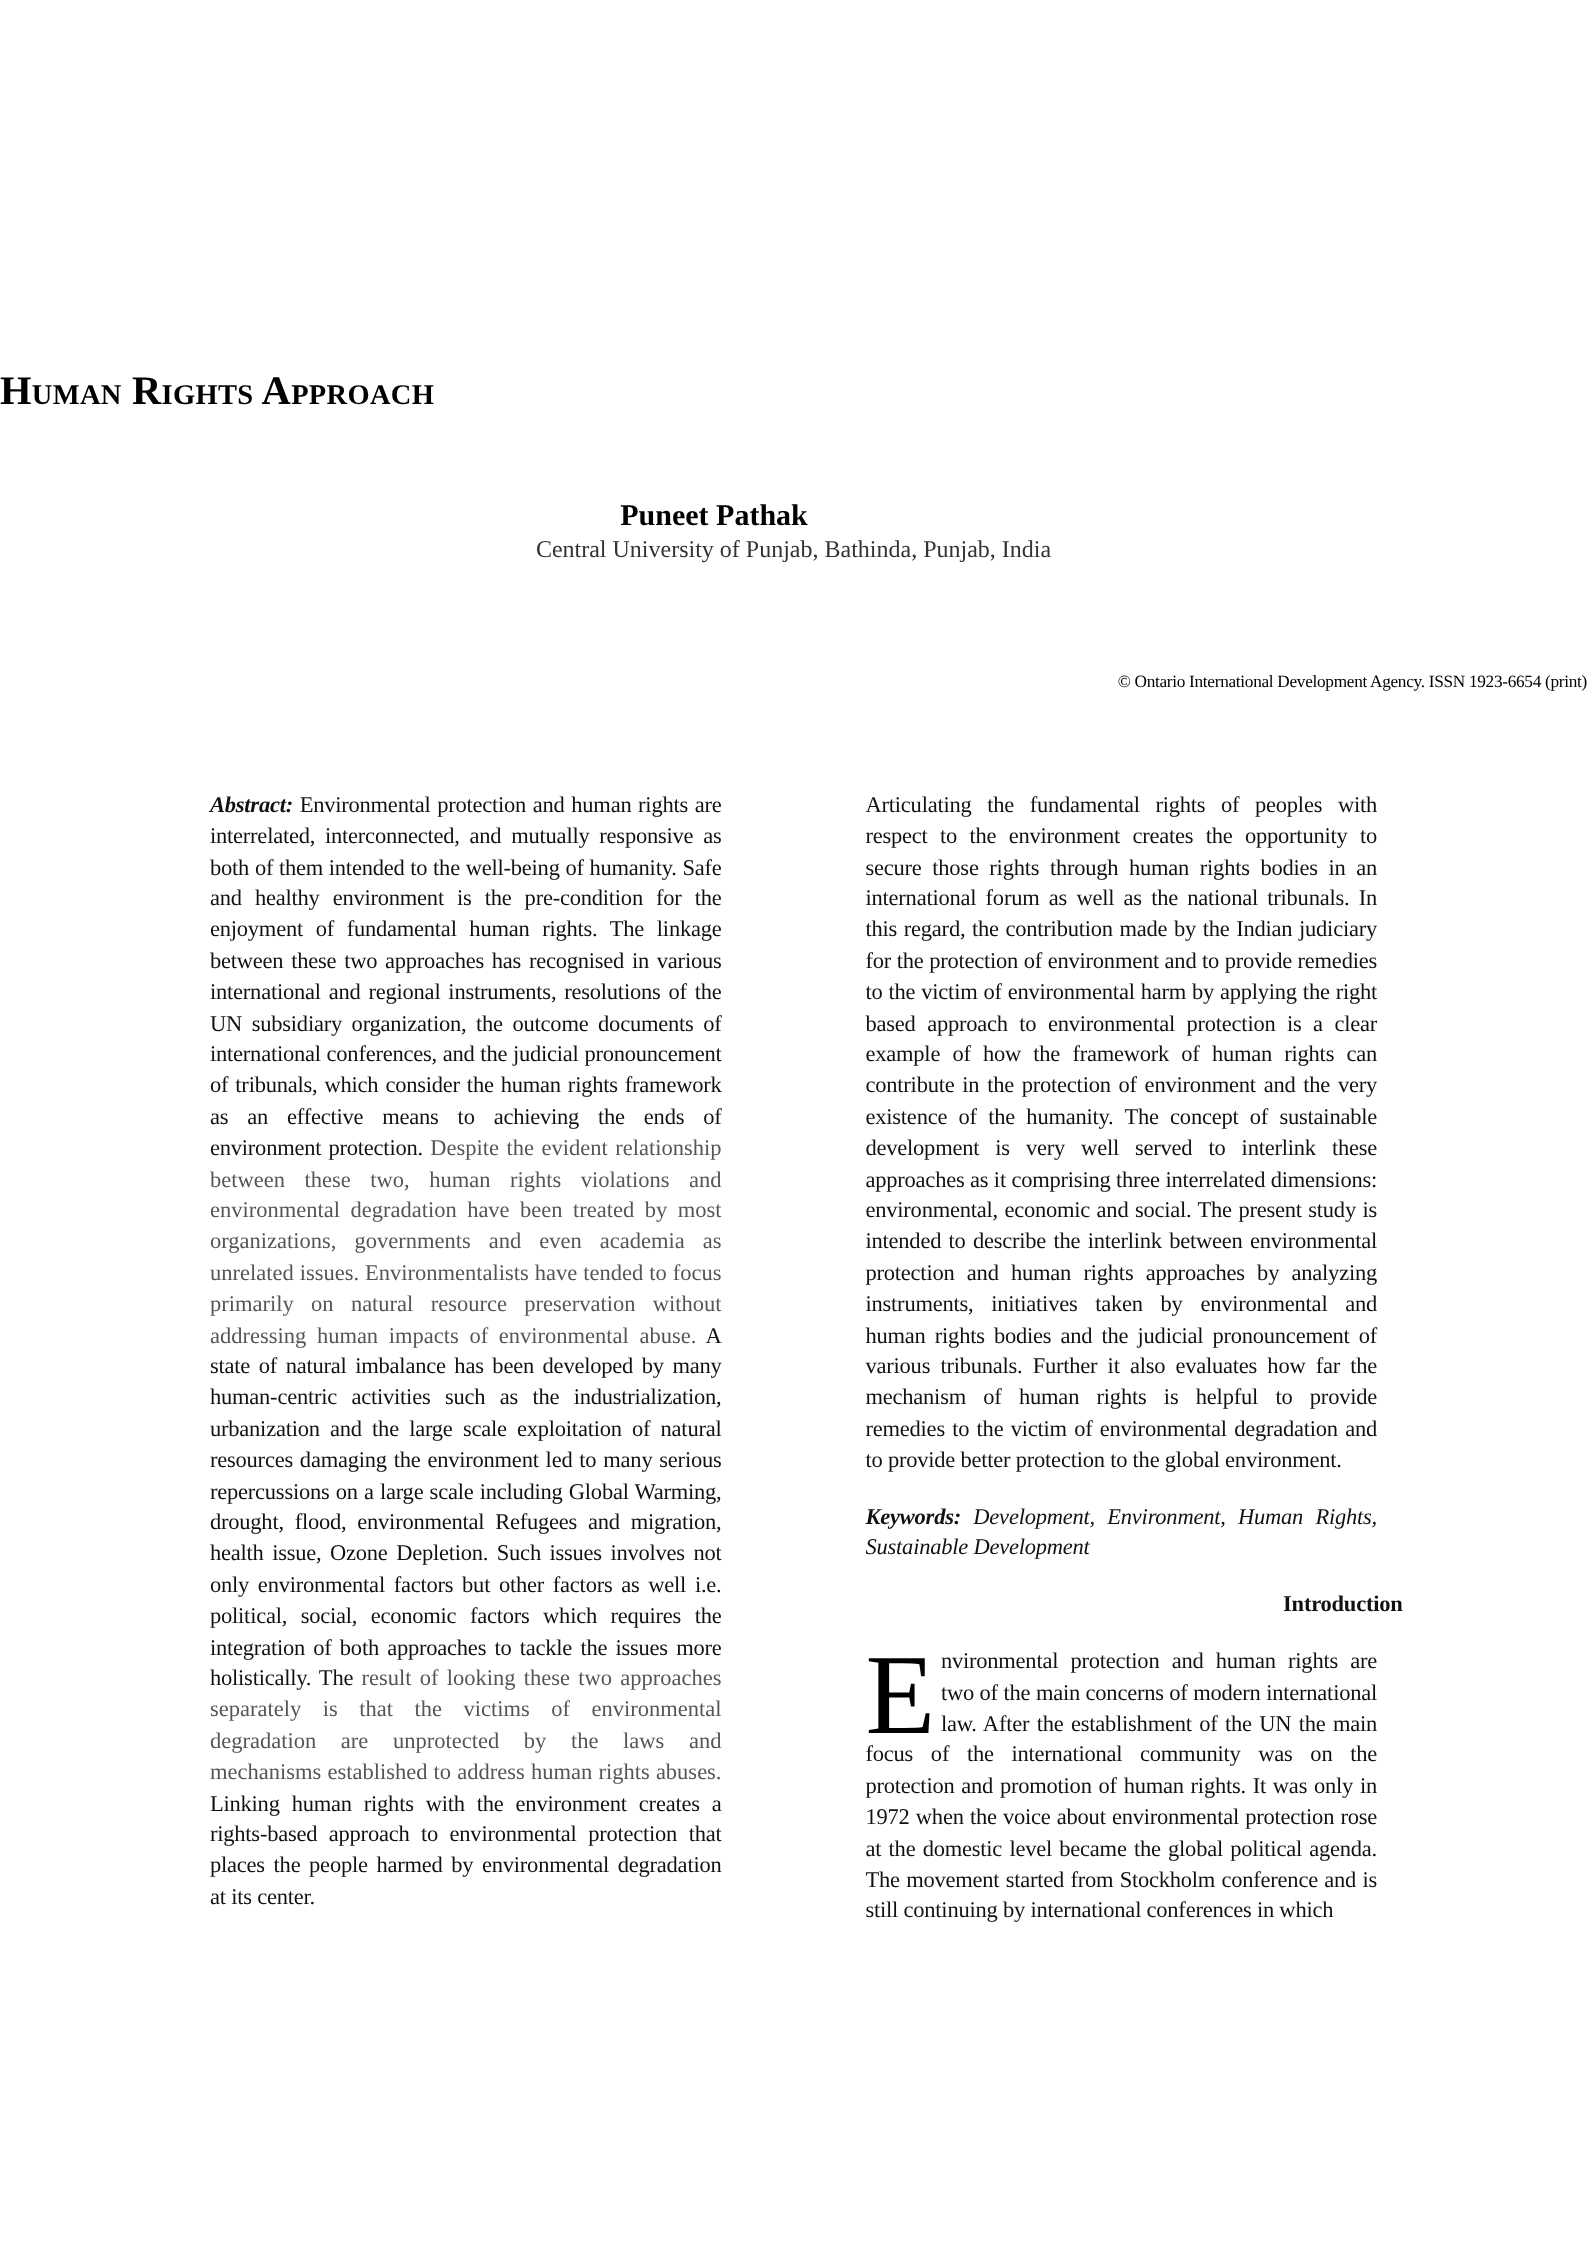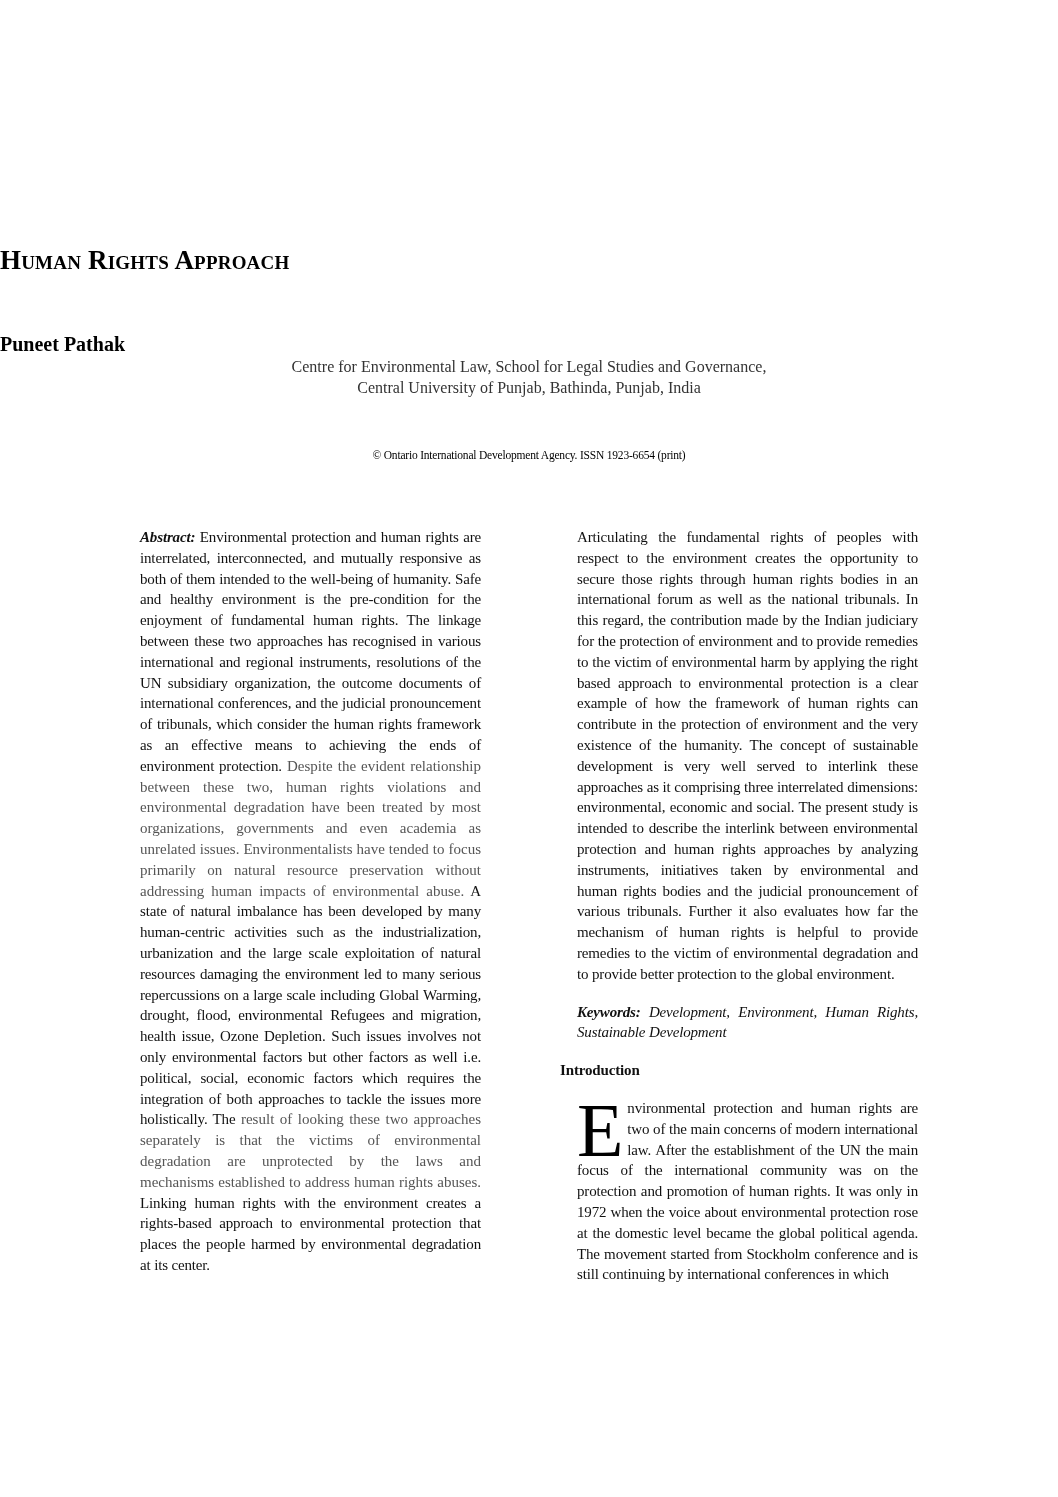--- a/index.html
+++ b/index.html
@@ -2,51 +2,50 @@
 <html><head>
 <meta charset="utf-8">
 <style>
   html, body { margin: 0; padding: 0; background: #ffffff; }
   body { width: 1058px; height: 1497px; position: relative; overflow: hidden;
          font-family: "Liberation Serif", "DejaVu Serif", serif; color: #111; }
   .title { position: absolute; top: 244px; left: 0; width: 1058px; text-align: left;
            font-weight: bold; font-size: 27px; line-height: 32px; font-variant: small-caps;
            letter-spacing: 0.2px; color: #000; }
   .title div { font-variant: small-caps; }
-  .author { position: absolute; top: 333px; left: 0; width: 896px; 
-            font-weight: bold; font-size: 20px; color: #000; }
+  .author { position: absolute; top: 333px; left: 0; width: 896px; text-align: center;
+            font-weight: bold; font-size: 20px; color: #000; padding-left: 28px; }
   .affil { position: absolute; top: 357px; left: 0; width: 1058px; text-align: center;
            font-size: 16px; line-height: 20.5px; color: #333; }
-  .copyright { position: absolute; top: 446px; left: 0; width: 1058px; text-align: center;
+  .copyright { position: absolute; top: 446px; left: 0; width: 1058px; text-align: right;
                font-size: 11.5px; line-height: 18px; color: #000; letter-spacing: -0.2px; }
   .col { position: absolute; top: 510px; width: 375px; font-size: 15px; line-height: 20.8px;
          text-align: justify; color: #111; }
   .col.left { left: 123px; }
   .col.right { left: 560px; }
   .col p { margin: 17px; }
   .dark { color: #111; font-weight: 500; letter-spacing: -0.15px; }
   .gray { color: #555; }
   .abs-label { font-weight: bold; font-style: italic; }
   .kw { margin-top: 9px !important; font-style: italic; }
   .kw-label { font-weight: bold; }
-  .intro-head { text-align: left; font-weight: bold; margin: 9px 0 7px 0 !important; font-family: Liberation Serif, serif; }
+  .intro-head { text-align: right; font-weight: bold; margin: 9px 0 7px 0 !important; font-family: Liberation Serif, serif; }
   .dropcap { float: left; font-size: 76px; line-height: 60px; margin: 2px 4px 0 0;
              font-weight: normal; color: #000; }
 </style>
 </head>
 <body>
 
 <div class="title">
   <div>Human Rights Approach</div>
 </div>
 
 <div class="author">Puneet Pathak</div>
 
 <div class="affil">
-  <div>Centre for Environmental Law, School for Legal Studies and Governance,</div>
   <div>Central University of Punjab, Bathinda, Punjab, India</div>
 </div>
 
 <div class="copyright">
   <div>© Ontario International Development Agency. ISSN 1923-6654 (print)</div>
 </div>
 
 <div class="col left">
   <p><span class="abs-label dark">Abstract:</span><span class="dark"> Environmental protection and human rights are interrelated, interconnected, and mutually responsive as both of them intended to the well-being of humanity. Safe and healthy environment is the pre-condition for the enjoyment of fundamental human rights. The linkage between these two approaches has recognised in various international and regional instruments, resolutions of the UN subsidiary organization, the outcome documents of international conferences, and the judicial pronouncement of tribunals, which consider the human rights framework as an effective means to achieving the ends of environment protection.</span><span class="gray"> Despite the evident relationship between these two, human rights violations and environmental degradation have been treated by most organizations, governments and even academia as unrelated issues. Environmentalists have tended to focus primarily on natural resource preservation without addressing human impacts of environmental abuse.</span><span class="dark"> A state of natural imbalance has been developed by many human-centric activities such as the industrialization, urbanization and the large scale exploitation of natural resources damaging the environment led to many serious repercussions on a large scale including Global Warming, drought, flood, environmental Refugees and migration, health issue, Ozone Depletion. Such issues involves not only environmental factors but other factors as well i.e. political, social, economic factors which requires the integration of  both approaches to tackle the issues more holistically. The</span><span class="gray"> result of looking these two approaches separately is that the victims of environmental degradation are unprotected by the laws and mechanisms established to address human rights abuses.</span><span class="dark"> Linking human rights with the environment creates a rights-based approach to environmental protection that places the people harmed by environmental degradation at its center.</span></p>
 </div>

